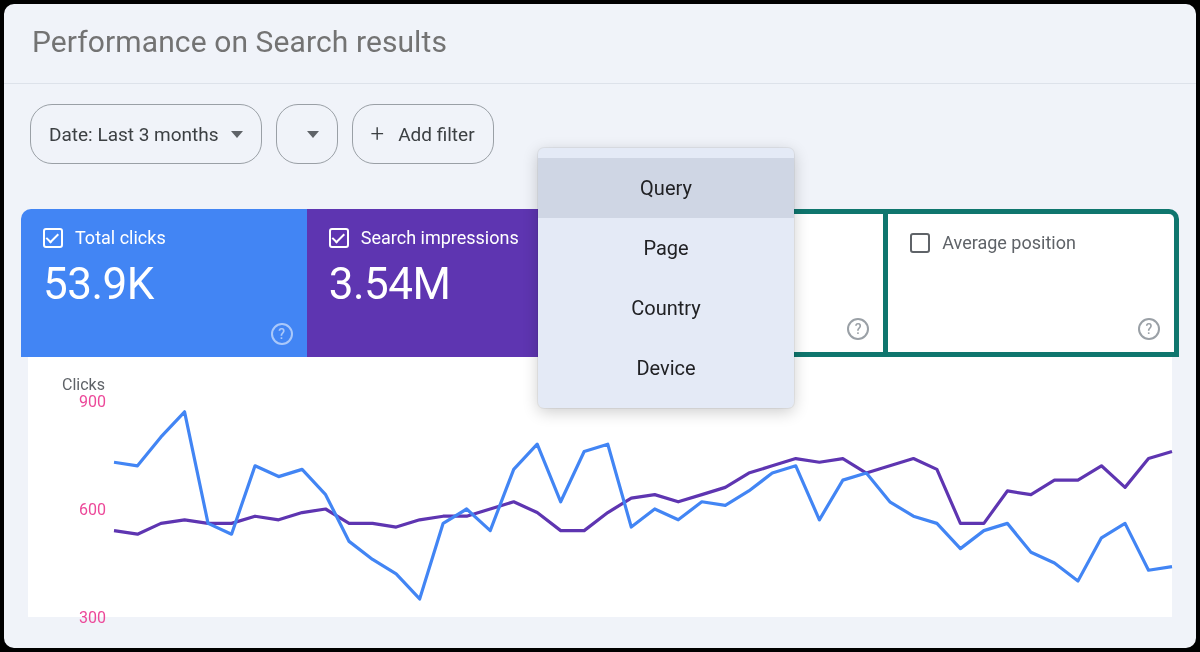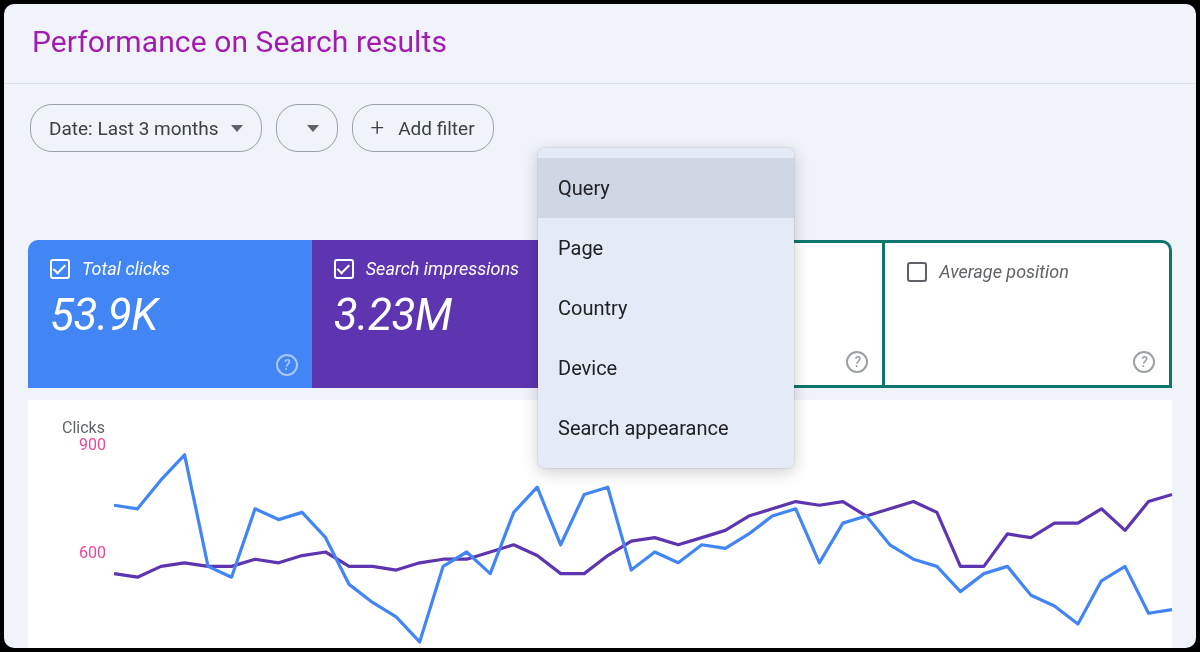--- a/index.html
+++ b/index.html
@@ -16,39 +16,39 @@
     background: #f0f3f9;
     overflow: hidden;
   }
   
   .header {
     padding: 20px 28px 24px;
   }
   .title {
     font-size: 30px;
     font-weight: 400;
-    color: #a21caf;
+    color: #737373;
     letter-spacing: 0.1px;
   }
   .divider {
     height: 1px;
     background: #dde2ea;
     margin: 0;
   }
   
   .filters {
     display: flex;
     gap: 14px;
     padding: 20px 26px 22px;
     position: relative;
   }
   .chip {
     display: inline-flex;
     align-items: center;
-    height: 48px;
+    height: 60px;
     padding: 0 18px;
     border: 1.5px solid #9aa0a6;
     border-radius: 22px;
     background: transparent;
     color: #3c4043;
     font-size: 19px;
     font-weight: 400;
     cursor: pointer;
     white-space: nowrap;
     user-select: none;
@@ -72,54 +72,54 @@
   .dropdown {
     position: absolute;
     top: 64px;
     left: 534px;
     width: 256px;
     background: #e4eaf6;
     border-radius: 6px;
     box-shadow: 0 4px 16px rgba(0,0,0,0.2), 0 0 0 1px rgba(0,0,0,0.05);
     padding: 10px 0;
     z-index: 30;
+    text-align: center;
   }
   .dropdown-item {
     font-size: 20px;
     color: #202124;
     padding: 18px 20px;
     cursor: pointer;
   }
   .dropdown-item.hover { background: #cfd6e4; }
   
   .cards-wrap {
-    padding: 0 24px;
-    margin-top: 66px;
-    font-style: italic;
+    padding: 0 17px;
+    margin-top: 23px;
   }
   .cards {
     display: flex;
     width: 100%;
     border-top-left-radius: 10px;
     border-top-right-radius: 10px;
     overflow: visible;
     position: relative;
   }
   .card {
     position: relative;
     flex: 1 1 0;
     height: 148px;
     padding: 18px 22px 16px;
   }
   .card.blue  { background: #4285f4; color: #fff; border-top-left-radius: 10px; }
   .card.purple{ background: #5e35b1; color: #fff; }
   .card.white {
     background: #fff;
     color: #5f6368;
-    border: 3px solid #0f766e;
+    border: 5px solid #0f766e;
     text-align: center;
   }
   .card.white + .card.white { border-left: none; }
   .card.white.last { border-top-right-radius: 10px; }
   .card-head {
     display: flex;
     align-items: center;
     gap: 12px;
     font-size: 18px;
     font-weight: 400;
@@ -158,21 +158,21 @@
     display: flex;
     align-items: center;
     justify-content: center;
     font-size: 14px;
     font-weight: 500;
   }
   .card.white .help-icon { color: #9aa0a6; border-color: #9aa0a6; opacity: 1; }
   
   .chart-area {
     background: #fff;
-    margin: 12px 24px;
+    margin: 0 24px;
     padding: 18px 12px 0 12px;
     position: relative;
     height: 260px;
   }
   .chart-title {
     font-size: 16px;
     color: #5f6368;
     padding-left: 22px;
     margin-bottom: 2px;
   }
@@ -224,42 +224,41 @@
     <div class="chip">
       <span class="plus">+</span>
       <span>Add filter</span>
     </div>
 
     <div class="dropdown">
       <div class="dropdown-item hover">Query</div>
       <div class="dropdown-item">Page</div>
       <div class="dropdown-item">Country</div>
       <div class="dropdown-item">Device</div>
-      <div class="dropdown-item">Search appearance</div>
     </div>
   </div>
 
   <div class="cards-wrap">
     <div class="cards">
 
       <div class="card blue">
         <div class="card-head">
           <span class="chk checked"></span>
           <span>Total clicks</span>
         </div>
         <div class="card-value">53.9K</div>
         <div class="help-icon">?</div>
       </div>
 
       <div class="card purple">
         <div class="card-head">
           <span class="chk checked"></span>
           <span>Search impressions</span>
         </div>
-        <div class="card-value">3.23M</div>
+        <div class="card-value">3.54M</div>
         <div class="help-icon">?</div>
       </div>
 
       <div class="card white">
         <div class="card-head">
           <span class="chk"></span>
           <span></span>
         </div>
         <div class="card-value"></div>
         <div class="help-icon">?</div>

